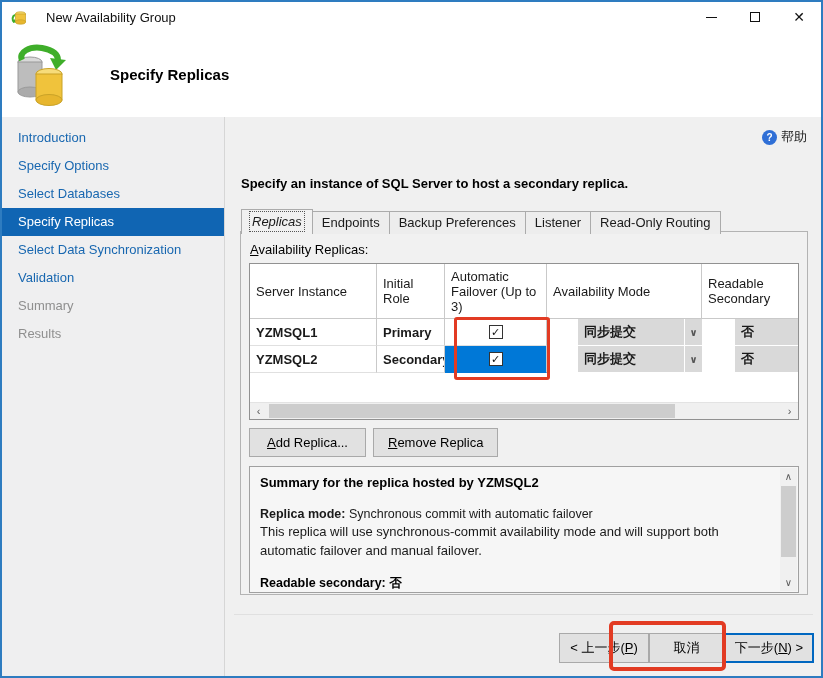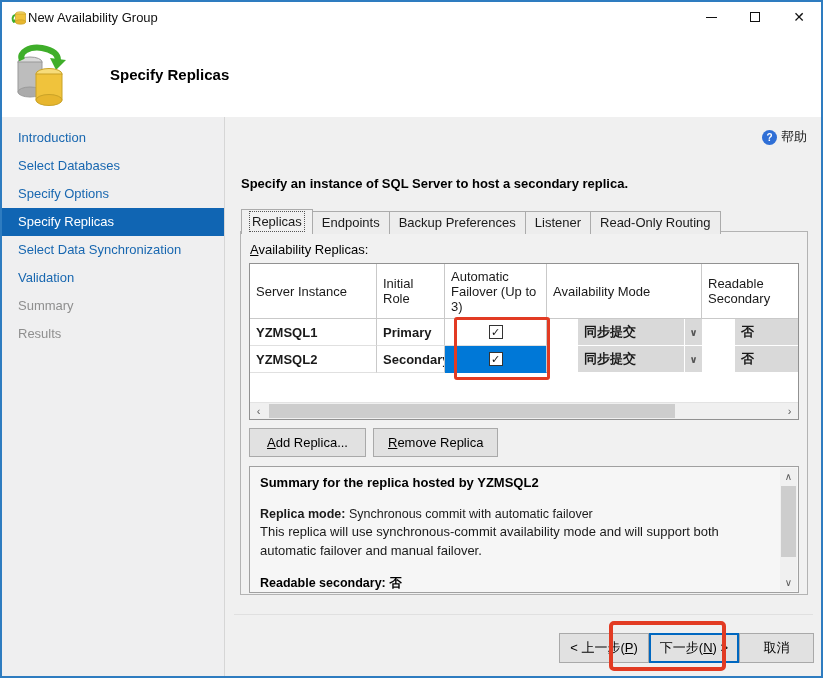--- a/index.html
+++ b/index.html
@@ -2,21 +2,21 @@
 <html><head>
 <meta charset="utf-8">
 <style>
   * { margin:0; padding:0; box-sizing:border-box; }
   html,body { background:#fff; }
   body { font-family:"Liberation Sans","DejaVu Sans",sans-serif; font-size:13px; color:#1a1a1a; }
   .window { position:relative; width:823px; height:678px; border:2px solid #2e7cc0; background:#f0f0f0; overflow:hidden; }
 
   
   .titlebar { height:30px; background:#ffffff; display:flex; align-items:center; padding-left:9px; }
-  .titlebar-title { margin-left:1px; font-size:13px; color:#111; flex:1; }
+  .titlebar-title { margin-left:19px; font-size:13px; color:#111; flex:1; }
   .win-controls { display:flex; height:100%; }
   .win-btn { width:44px; height:100%; display:flex; align-items:center; justify-content:center; cursor:default; color:#111; }
   .glyph-min { width:11px; height:1px; background:#111; display:inline-block; }
   .glyph-max { width:10px; height:10px; border:1px solid #111; display:inline-block; }
   .glyph-close { font-size:14px; line-height:1; }
 
   
   .header { height:85px; background:#ffffff; display:flex; align-items:center; }
   .header-icon { margin:0 0 0 14px; }
   .header-title { font-size:15px; font-weight:bold; color:#000; margin-left:42px; }
@@ -30,21 +30,21 @@
   .side-disabled { color:#8f8f8f; }
 
   .main { flex:1; position:relative; background:#f0f0f0; }
   .help-row { position:absolute; top:11px; right:14px; display:flex; align-items:center; font-size:13px; color:#1c1c1c; cursor:default; }
   .help-icon { width:15px; height:15px; border-radius:50%; background:#2f6fd6; color:#fff; font-size:10px; font-weight:bold; display:inline-flex; align-items:center; justify-content:center; margin-right:4px; }
   .instruction { position:absolute; top:59px; left:16px; font-weight:bold; font-size:13px; color:#000; }
 
   
   .tabs { position:absolute; top:92px; left:16px; display:flex; align-items:flex-end; z-index:2; }
   .tab { border:1px solid #ababab; border-bottom:none; padding:3px 9px 4px 9px; font-size:13px; background:#ededed; margin-right:-1px; cursor:default; }
-  .tab.active { background:#f1f1f1; padding:4px 10px 5px 10px; position:relative; z-index:3; }
+  .tab.active { background:#f1f1f1; padding:4px 10px 5px 10px; position:relative; z-index:3;font-style:italic; }
   .tab.active .tab-label { outline:1px dotted #555; outline-offset:2px; }
 
   
   .groupbox { position:absolute; top:114px; left:15px; right:13px; height:364px; border:1px solid #b3b3b3; background:#f1f1f1; padding:7px 8px 0 8px; }
   .avail-label { font-size:13px; margin:3px 0 6px 1px; color:#000; }
   .accel { text-decoration:underline; }
 
   .table { border:1px solid #919191; background:#fff; height:157px; display:flex; flex-direction:column; }
   .t-header { display:flex; height:55px; border-bottom:1px solid #c9c9c9; background:#fff; }
   .t-header .hcell { padding:4px 6px; font-size:13px; color:#1a1a1a; display:flex; align-items:center; border-right:1px solid #c9c9c9; overflow:hidden; }
@@ -134,22 +134,22 @@
       <rect x="20" y="30" width="26" height="26" fill="#f0c33c" stroke="#c9a227"></rect>
       <ellipse cx="33" cy="56" rx="13" ry="5.5" fill="#e7b62e" stroke="#c9a227"></ellipse>
     </svg>
     <span class="header-title">Specify Replicas</span>
   </div>
 
   <div class="body">
 
     <div class="sidebar">
       <div class="side-item side-link">Introduction</div>
+      <div class="side-item side-link">Specify Options</div>
       <div class="side-item side-link">Select Databases</div>
-      <div class="side-item side-link">Specify Options</div>
       <div class="side-item side-active">Specify Replicas</div>
       <div class="side-item side-link">Select Data Synchronization</div>
       <div class="side-item side-link">Validation</div>
       <div class="side-item side-disabled">Summary</div>
       <div class="side-item side-disabled">Results</div>
     </div>
 
     <div class="main">
       <div class="help-row">
         <span class="help-icon">?</span>
@@ -246,21 +246,21 @@
             <div class="vs-thumb"></div>
             <div class="vs-arrow bottom">∨</div>
           </div>
         </div>
       </div>
 
       <div class="separator"></div>
 
       <div class="footer">
         <button class="f-btn"><span>&lt; 上一步(</span><span class="accel">P</span><span>)</span></button>
+        <button class="f-btn cancel">取消</button>
         <button class="f-btn default"><span>下一步(</span><span class="accel">N</span><span>) &gt;</span></button>
-        <button class="f-btn cancel">取消</button>
       </div>
     </div>
   </div>
 
   <div class="annot annot-cb"></div>
   <div class="annot annot-next"></div>
 </div>
 
 </body></html>

